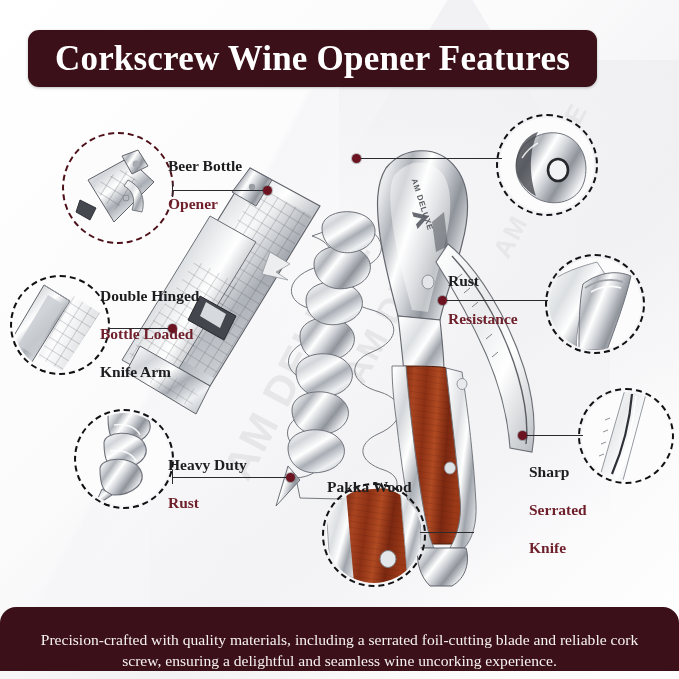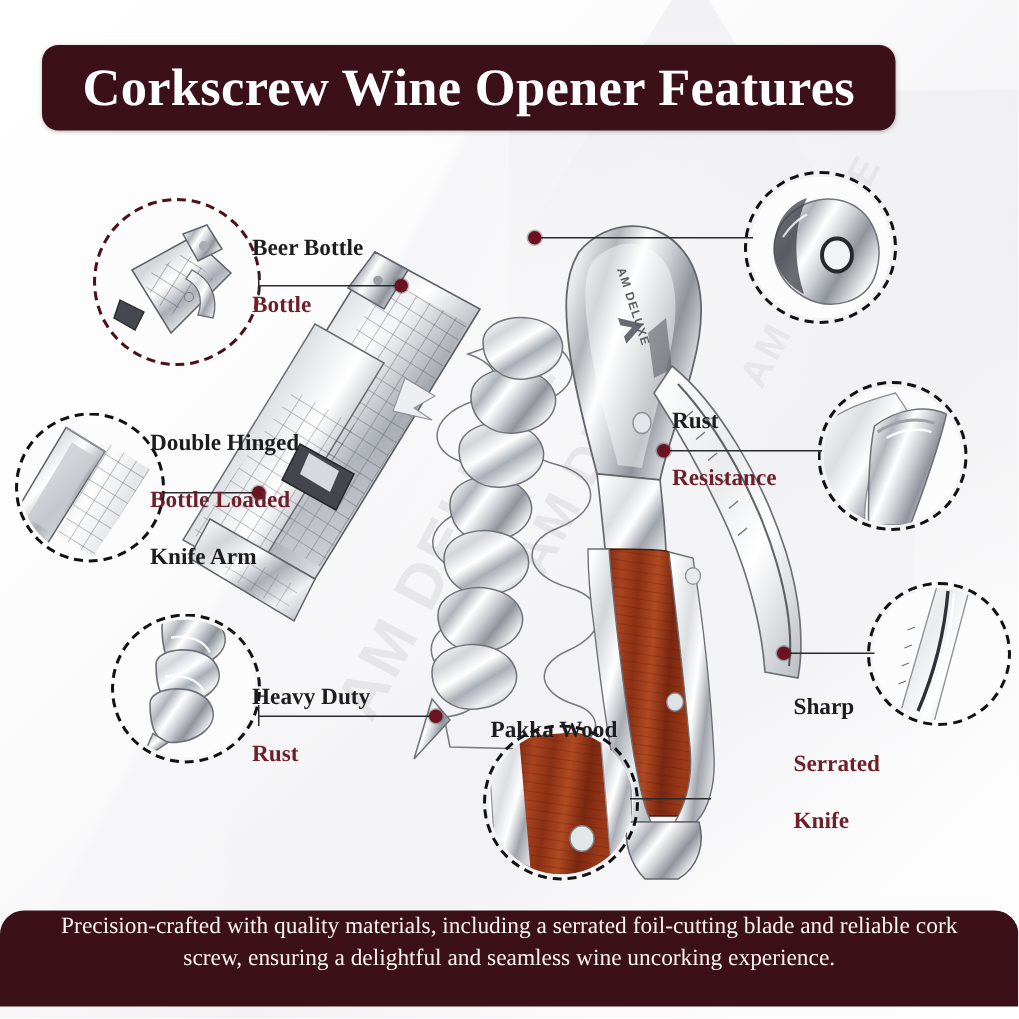--- a/index.html
+++ b/index.html
@@ -54,21 +54,21 @@
   }
   .banner-text{
     color:#ffffff;font-size:35px;font-weight:700;
     font-family:"Liberation Serif", serif;letter-spacing:.2px;white-space:nowrap;
   }
 
   
   .footer{
     position:absolute;left:0px;top:607px;width:679px;height:64px;
     background:#3b1018;border-radius:16px 16px 0 0;
-    display:flex;align-items:flex-start;justify-content:center;
+    display:flex;align-items:flex-end;justify-content:center;
   }
   .footer-text{
     color:#f7f2f2;font-size:15.6px;line-height:1.35;text-align:center;
     width:610px;font-family:"Liberation Serif", serif;
   }
 
   
   .label{position:absolute;font-family:"Liberation Serif", serif;
     font-size:15.5px;font-weight:700;line-height:1.22;white-space:pre-line;}
   .l-dark{color:#1d1d1f;}
@@ -373,21 +373,21 @@
 
   <div class="leader" style="left:525px;top:435px;width:58px;"></div>
   <div class="dot" style="left:518px;top:431px;"></div>
 
   <div class="banner">
     <span class="banner-text">Corkscrew Wine Opener Features</span>
   </div>
 
   <div class="label" style="left:168px;top:138px;">
     <span class="lbl-line l-dark">Beer Bottle</span>
-    <span class="lbl-line l-maroon">Bottle</span>
+    <span class="lbl-line l-maroon">Opener</span>
   </div>
 
 
   <div class="label" style="left:100px;top:268px;">
     <span class="lbl-line l-dark">Double Hinged</span>
     <span class="lbl-line l-maroon">Bottle Loaded</span>
     <span class="lbl-line l-dark">Knife Arm</span>
   </div>
 
   <div class="label" style="left:448px;top:253px;">

